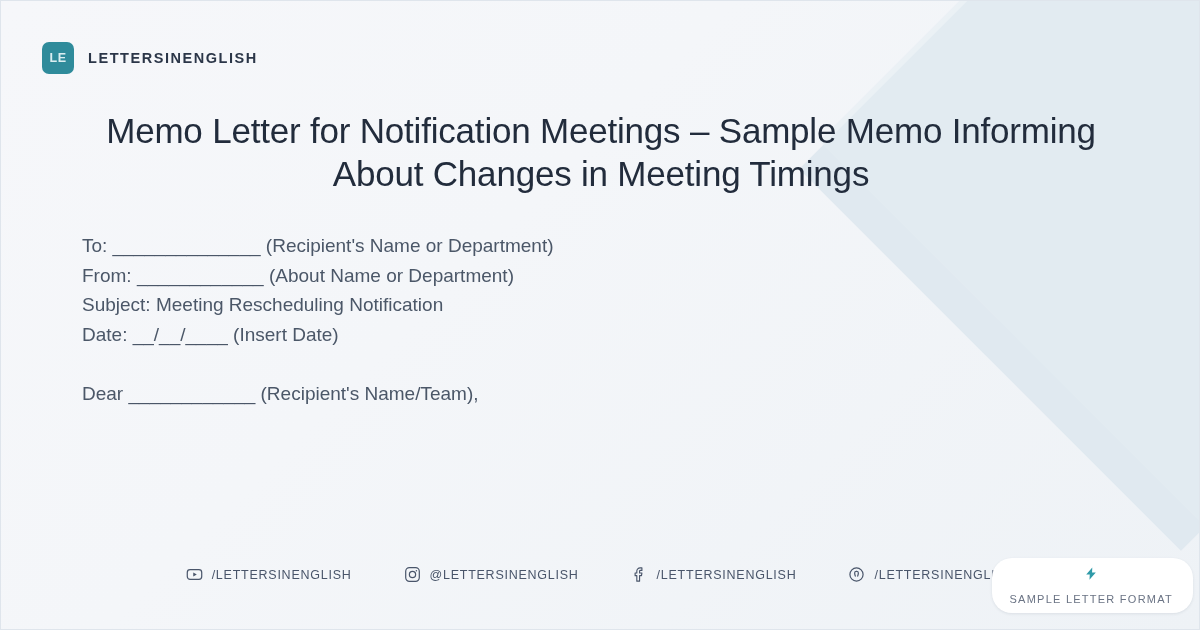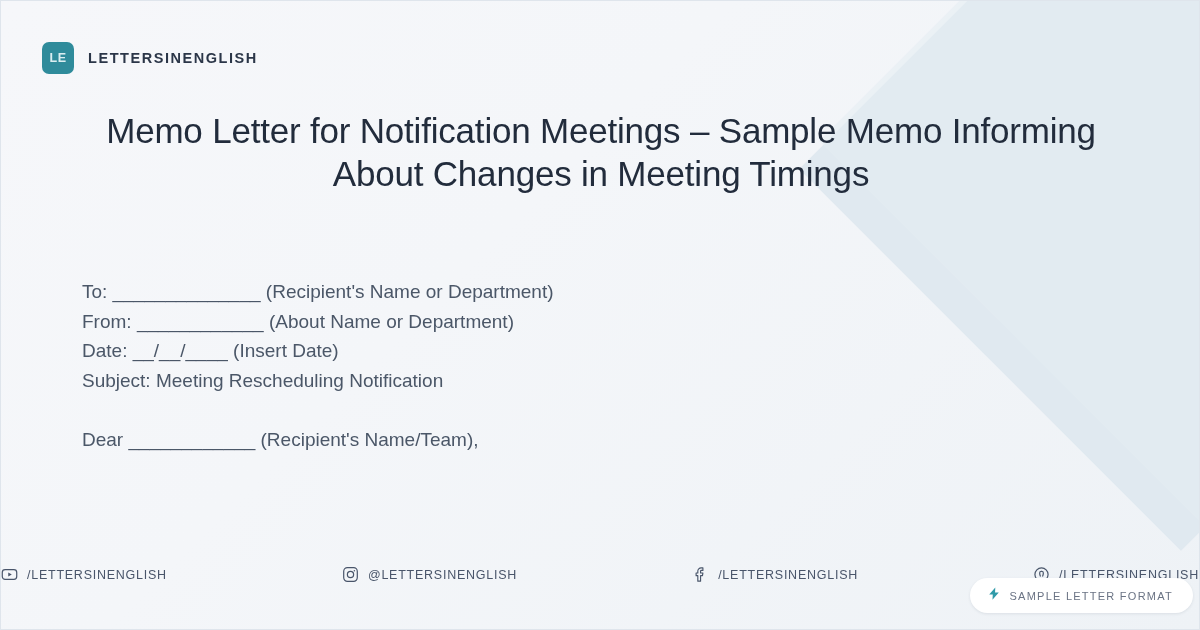--- a/index.html
+++ b/index.html
@@ -72,31 +72,30 @@
   }
 
   
   .body-copy {
     position:absolute;
     left:81px; top:230px; width:900px;
     color:#4b5768;
     font-size:19px;
     line-height:29.7px;
     z-index:5;
-    margin-top:46px;
   }
   .body-copy .para { white-space:pre-wrap; }
   .body-copy .gap { height:29px; }
   .body-copy .flow { max-width:895px; }
 
   
   .social-bar {
     position:absolute;
     left:0; right:0; top:565px;
-    display:flex; justify-content:space-between; align-items:center;
+    display:flex; justify-content:center; align-items:center;
     gap:52px;
     z-index:5;
   }
   .social-item {
     display:flex; align-items:center; gap:9px;
     color:#49556a;
     font-size:12.5px;
     letter-spacing:.75px;
   }
   .social-item svg { display:block; }
@@ -104,20 +103,21 @@
   
   .badge {
     position:absolute;
     right:6px; bottom:16px;
     display:flex; align-items:center; gap:8px;
     background:#ffffff;
     border-radius:20px;
     padding:8px 20px 8px 17px;
     box-shadow:0 1px 3px rgba(40,55,80,.10);
     z-index:6;
+    flex-direction:column;
   }
   .badge-label {
     font-size:11px; letter-spacing:1.25px;
     color:#6a7384; font-weight:500;
   }
 </style>
 </head>
 <body>
 
 <div class="canvas">
@@ -130,22 +130,22 @@
       <span>LE</span>
     </div>
     <div class="brand-name">LETTERSINENGLISH</div>
   </div>
 
   <div class="title">Memo Letter for Notification Meetings – Sample Memo Informing About Changes in Meeting Timings</div>
 
   <div class="body-copy">
     <div class="para">To: ______________ (Recipient's Name or Department)</div>
     <div class="para">From: ____________ (About Name or Department)</div>
+    <div class="para">Subject: Meeting Rescheduling Notification</div>
     <div class="para">Date: __/__/____ (Insert Date)</div>
-    <div class="para">Subject: Meeting Rescheduling Notification</div>
     <div class="gap"></div>
     <div class="para">Dear ____________ (Recipient's Name/Team),</div>
     <div class="gap"></div>
   </div>
 
   <div class="social-bar">
 
     <div class="social-item">
       <span>
         <svg width="17" height="17" viewBox="0 0 24 24" fill="none" stroke="#49556a" stroke-width="1.7">

